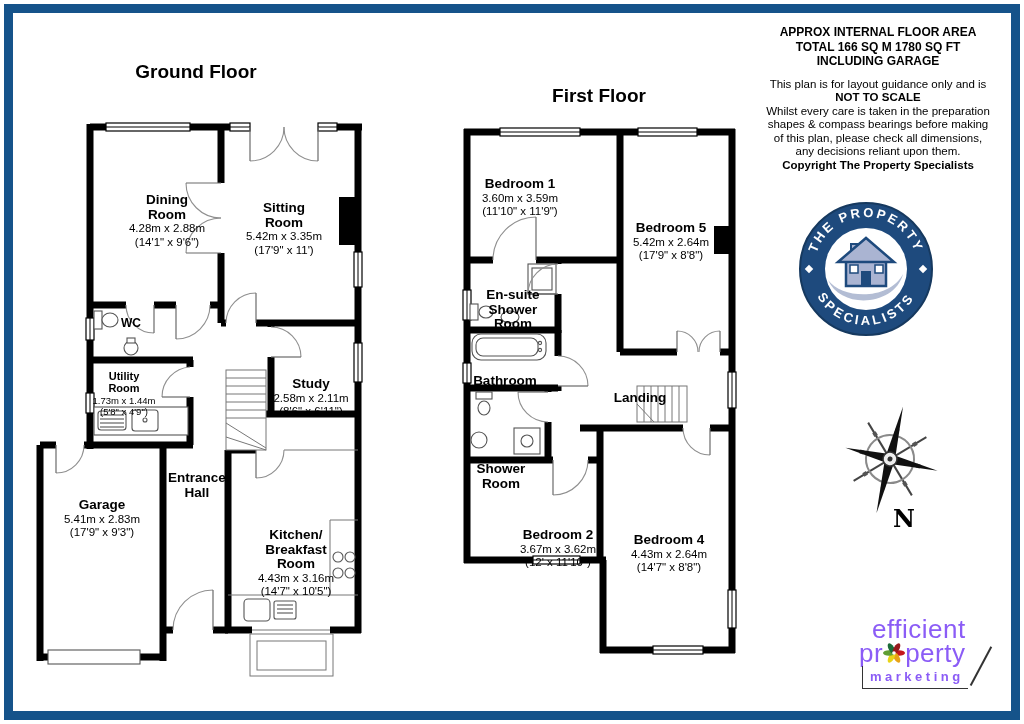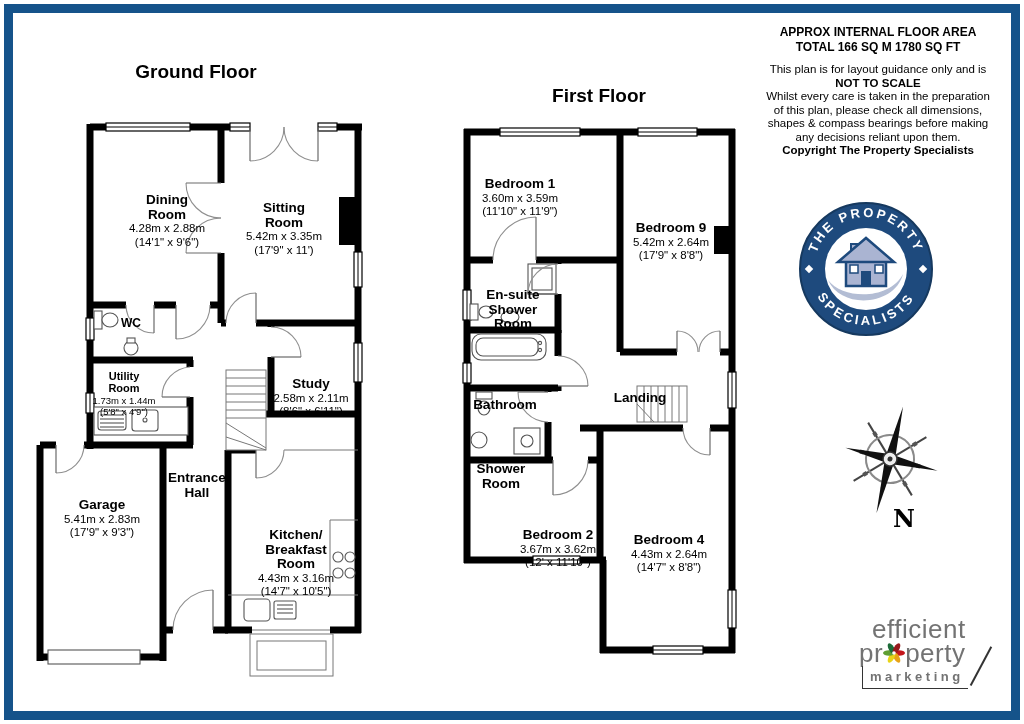--- a/index.html
+++ b/index.html
@@ -26,21 +26,21 @@
   .wall{stroke:#000;stroke-width:7;fill:none;}
   .win{fill:#fff;stroke:#000;stroke-width:1.2;}
   .winline{stroke:#000;stroke-width:1;}
   .door{stroke:#8f8f8f;stroke-width:1.1;fill:none;}
   .leaf{stroke:#6a6a6a;stroke-width:1.2;}
   .fixt{fill:#fff;stroke:#555;stroke-width:1.1;}
   .thin{stroke:#777;stroke-width:1;fill:none;}
   .blk{fill:#000;}
 
   
-  #epm{position:absolute;left:856px;top:618px;width:160px;color:#737373;}
+  #epm{position:absolute;left:856px;top:618px;width:160px;color:#8b5cf6;}
   .epm-l1{font-size:26px;letter-spacing:.5px;margin-left:16px;line-height:22px;}
   .epm-l2{font-size:26px;letter-spacing:.5px;margin-left:3px;line-height:26px;white-space:nowrap;}
   .epm-l2 svg{position:static;display:inline-block;vertical-align:-2px;}
   .epm-l3box{display:inline-block;margin-left:6px;border-left:1.5px solid #333;
              border-bottom:1.5px solid #333;padding:1px 4px 3px 7px;}
   .epm-l3{font-size:13px;letter-spacing:3.5px;font-weight:bold;}
   .epm-slash{position:absolute;left:124px;top:26px;width:1.5px;height:44px;background:#333;
              transform:rotate(28deg);}
 </style>
 </head>
@@ -302,28 +302,28 @@
     <div class="rdim">4.43m x 3.16m</div>
     <div class="rdim">(14'7" x 10'5")</div>
   </div>
 
   <div class="room-label" style="left:520px;top:197px">
     <div class="rname">Bedroom 1</div>
     <div class="rdim">3.60m x 3.59m</div>
     <div class="rdim">(11'10" x 11'9")</div>
   </div>
   <div class="room-label" style="left:671px;top:241px">
-    <div class="rname">Bedroom 9</div>
+    <div class="rname">Bedroom 5</div>
     <div class="rdim">5.42m x 2.64m</div>
     <div class="rdim">(17'9" x 8'8")</div>
   </div>
   <div class="room-label" style="left:513px;top:310px">
     <div class="rname" style="width:64px">En-suite Shower Room</div>
   </div>
-  <div class="room-label" style="left:505px;top:404px">
+  <div class="room-label" style="left:505px;top:380px">
     <div class="rname">Bathroom</div>
   </div>
   <div class="room-label" style="left:640px;top:397px">
     <div class="rname">Landing</div>
   </div>
   <div class="room-label" style="left:501px;top:477px">
     <div class="rname" style="width:58px">Shower Room</div>
   </div>
   <div class="room-label" style="left:558px;top:548px">
     <div class="rname">Bedroom 2</div>
@@ -332,26 +332,27 @@
   </div>
   <div class="room-label" style="left:669px;top:553px">
     <div class="rname">Bedroom 4</div>
     <div class="rdim">4.43m x 2.64m</div>
     <div class="rdim">(14'7" x 8'8")</div>
   </div>
 
   <div id="info-box">
     <div class="ib-bold">APPROX INTERNAL FLOOR AREA</div>
     <div class="ib-bold">TOTAL 166 SQ M 1780 SQ FT</div>
+    <div class="ib-bold">INCLUDING GARAGE</div>
     <div class="ib-gap"></div>
     <div class="ib-reg">This plan is for layout guidance only and is</div>
     <div class="ib-breg">NOT TO SCALE</div>
     <div class="ib-reg">Whilst every care is taken in the preparation</div>
+    <div class="ib-reg">shapes &amp; compass bearings before making</div>
     <div class="ib-reg">of this plan, please check all dimensions,</div>
-    <div class="ib-reg">shapes &amp; compass bearings before making</div>
     <div class="ib-reg">any decisions reliant upon them.</div>
     <div class="ib-breg">Copyright The Property Specialists</div>
   </div>
 
   <svg style="left:797px;top:200px" width="138" height="138" viewBox="0 0 138 138">
     <defs>
       <path id="arcTop" d="M17,69 A52,52 0 0 1 121,69"></path>
       <path id="arcBot" d="M13,69 A56,56 0 0 0 125,69"></path>
     </defs>
     <circle cx="69" cy="69" r="66" fill="#1e4a7d" stroke="#16395f" stroke-width="2"></circle>

